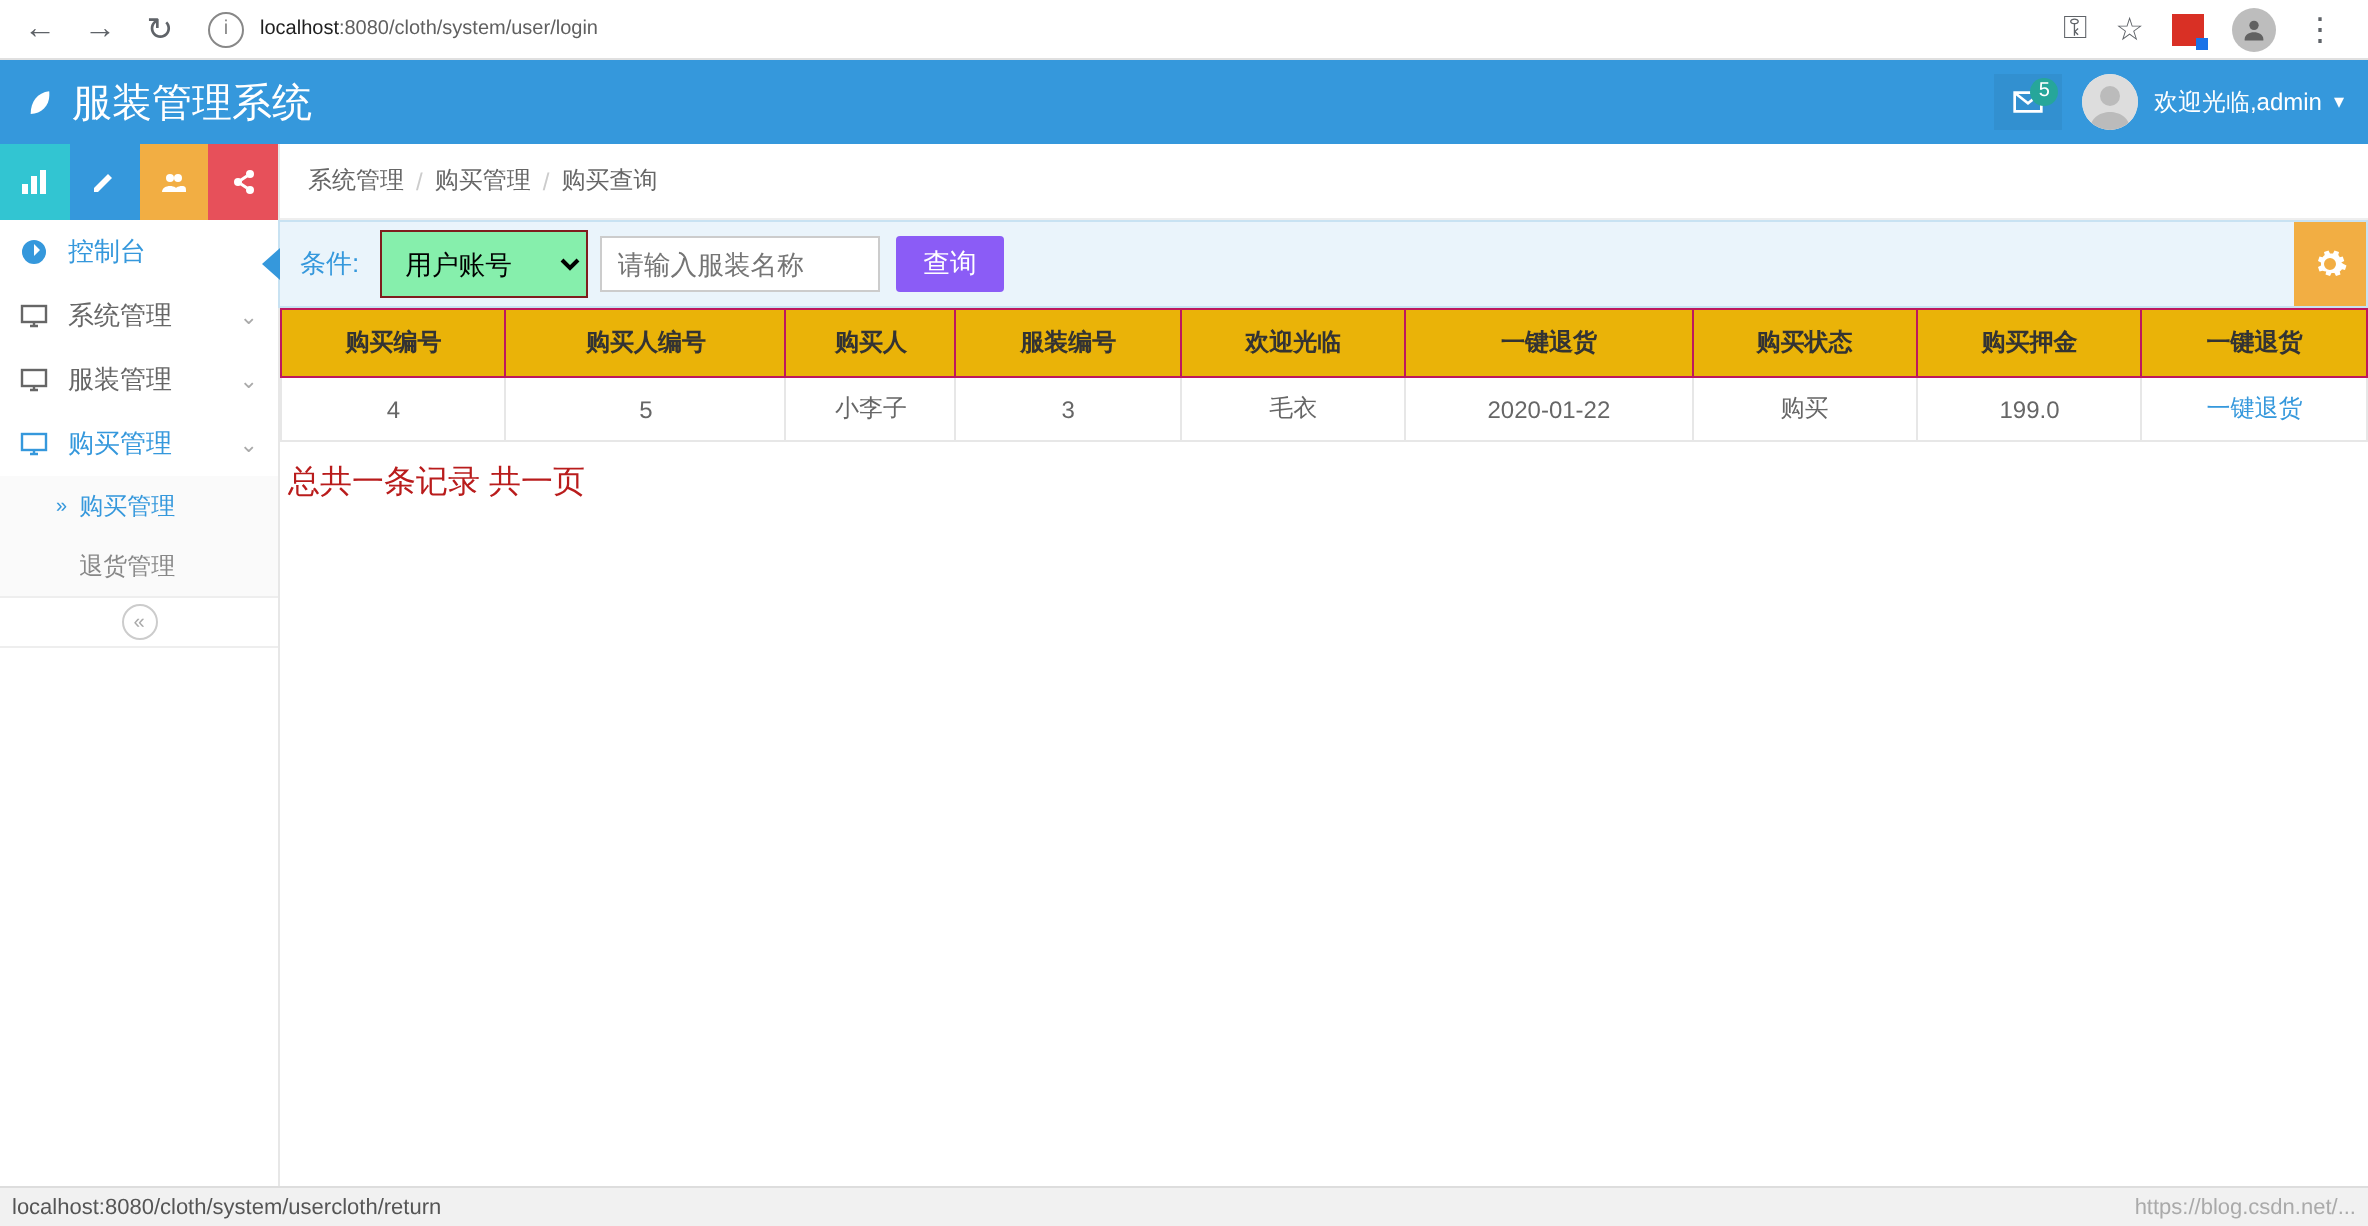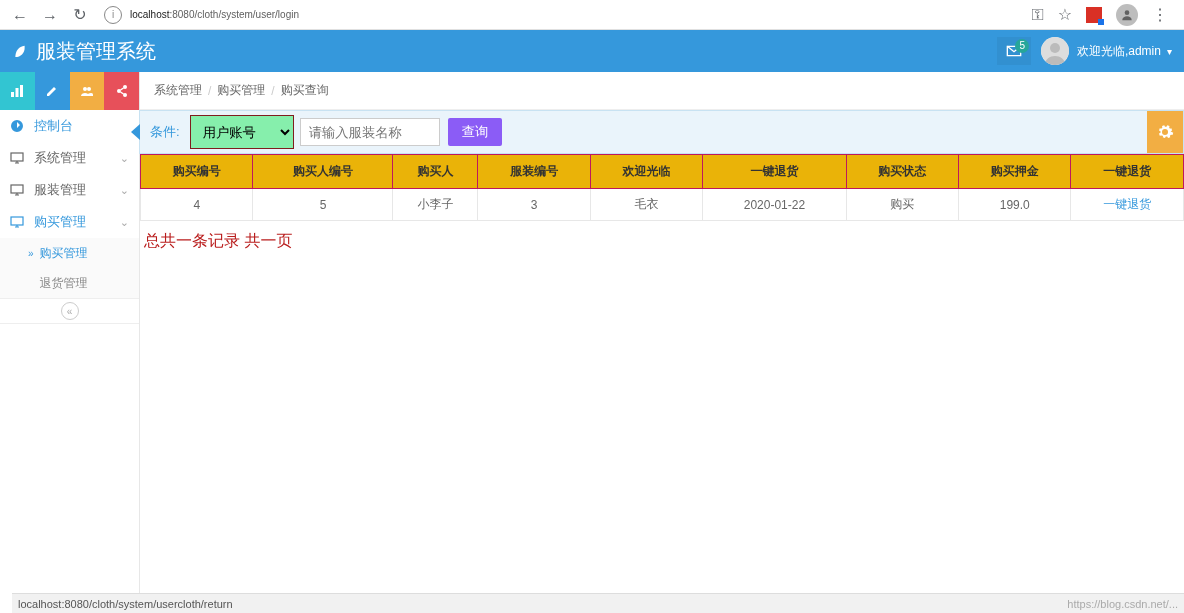--- a/index.html
+++ b/index.html
@@ -62,21 +62,21 @@
 .filter-bar .btn-s { height:28px; background:#8b5cf6; color:#fff; border:none; padding:0 14px; cursor:pointer; border-radius:2px;}
 .filter-bar .gear { position:absolute; right:0; top:0; bottom:0; width:36px; background:#f2ae43; color:#fff; display:flex;align-items:center;justify-content:center;font-size:16px;}
 
 table.data { width:100%; border-collapse:collapse; font-size:12px;}
 table.data th { height:34px; background:#eab308; border:1px solid #be185d; font-weight:bold; color:#333;font-family:Liberation Serif, serif;}
 table.data td { height:32px; border:1px solid #e7e7e7; text-align:center; color:#666;}
 table.data td a { color:#3598dc; text-decoration:none;}
 
 .pager { padding:10px 4px; font-size:16px; color:#b91c1c;}
 
-.status-bar { position:fixed; bottom:0; left:12px; right:0; height:20px; background:#f1f1f1; border-top:1px solid #ddd; font-size:11px; color:#555; display:flex; align-items:center; padding:0 6px;}
+.status-bar { position:fixed; bottom:0; left:0; right:0; height:20px; background:#f1f1f1; border-top:1px solid #ddd; font-size:11px; color:#555; display:flex; align-items:center; padding:0 6px;}
 .status-bar .right-st { margin-left:auto; color:#aaa;}
 
 svg { display:block;}
 </style>
 </head>
 <body>
 
 <div class="browser-bar">
   <div class="nav-icon">←</div>
   <div class="nav-icon">→</div>

